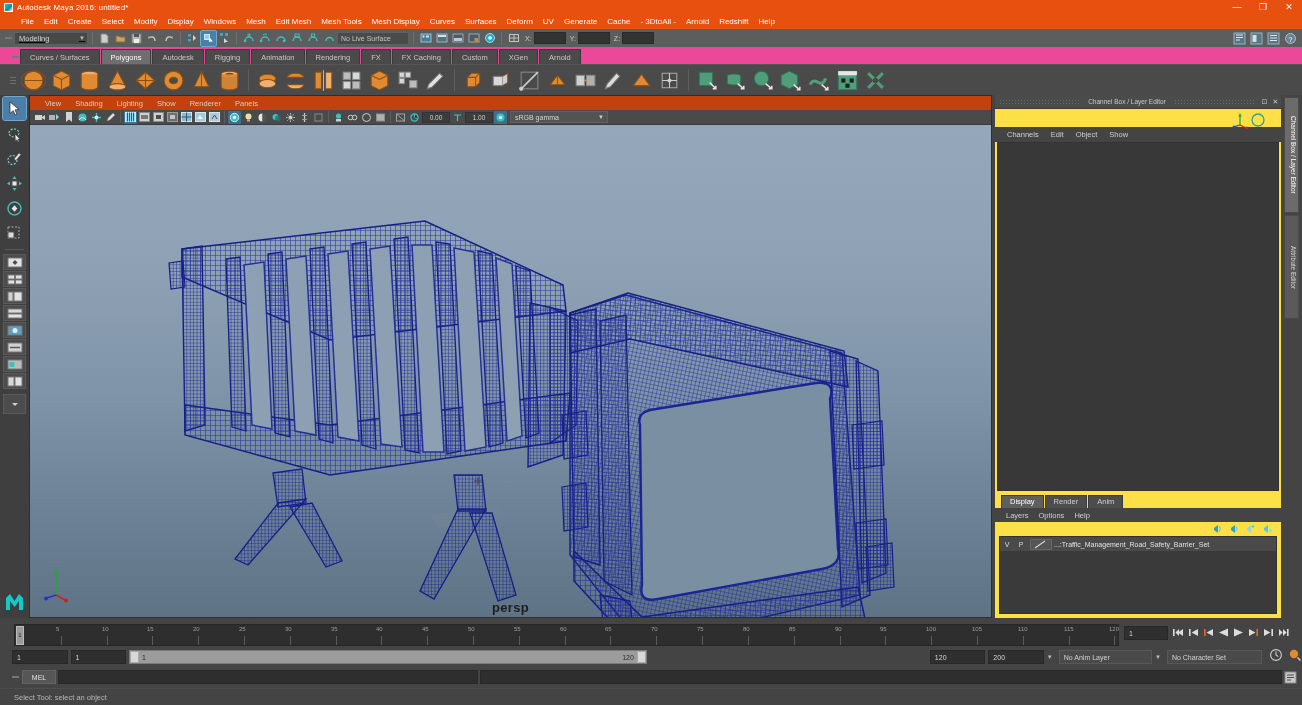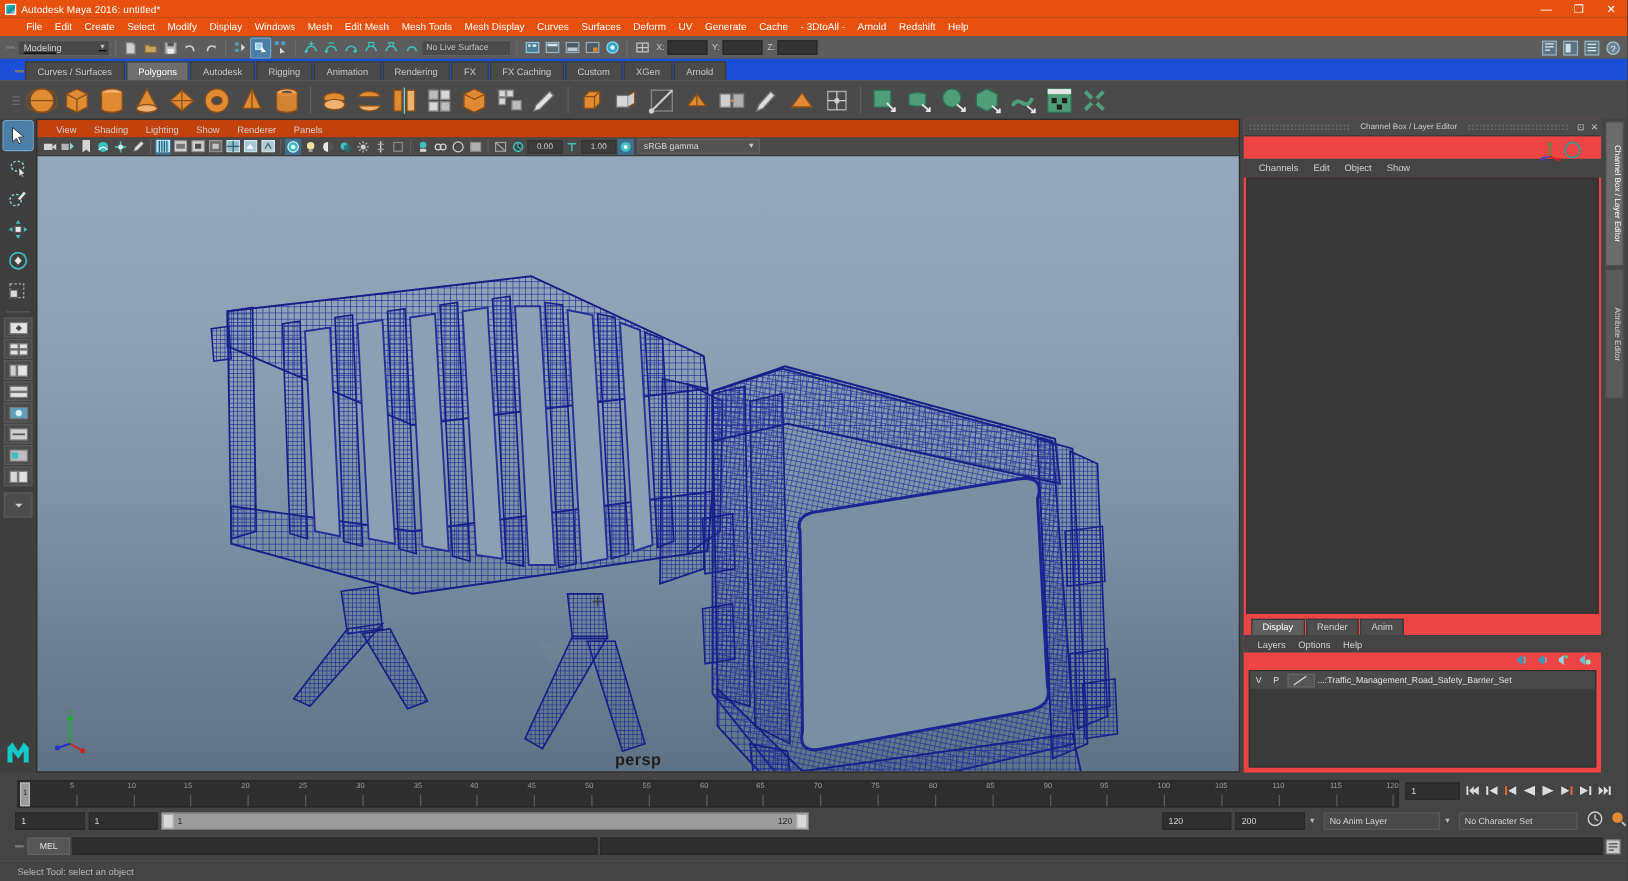--- a/index.html
+++ b/index.html
@@ -56,21 +56,21 @@
     width: 72px; height: 13px; background: #4a4a4a; border: 1px solid #606060;
     font-size: 7px; color: #c4c4c4; display: flex; align-items: center; padding-left: 3px;
   }
   .coordlbl { font-size: 7px; color: #c8c8c8; margin: 0 1px 0 3px; }
   .coordbox { width: 32px; height: 12px; background: #333; border: 1px solid #2a2a2a; }
   .statusline .right { margin-left: auto; display: flex; gap: 2px; padding-right: 4px; }
 
   
   .shelftabs {
     position: absolute; top: 47px; left: 0; width: 1302px; height: 17px;
-    background: #1d4ed8; display: flex; align-items: flex-end; padding-left: 10px;
+    background: #ec4899; display: flex; align-items: flex-end; padding-left: 10px;
   }
   .grip { width: 10px; height: 14px; display:flex; align-items:center; justify-content:center; }
   .grip i { display:block; width:7px; height:2px; background:#777; }
   .shelf-tab {
     font-size: 7.5px; color: #c8c8c8; padding: 2px 9px 3px; height: 15px; line-height: 11px;
     background: #4a4a4a; border: 1px solid #3a3a3a; border-bottom: none; margin-right: 1px;
   }
   .shelf-tab.active { background: #6e6e6e; color: #fff; }
 
   .shelf {
@@ -114,21 +114,21 @@
   }
   .persp-label {
     position: absolute; bottom: 2px; left: 0; width: 100%; text-align: center;
     font-size: 13px; color: #1d1d1d; font-weight: bold; letter-spacing: .3px;
   }
   .axis-gizmo { position: absolute; left: 12px; bottom: 14px; width: 40px; height: 40px; }
 
   
   .rightpanel {
     position: absolute; top: 95px; left: 995px; width: 286px; height: 523px;
-    background: #ef4444; display: flex; flex-direction: column;
+    background: #fde047; display: flex; flex-direction: column;
   }
   .panel-titlebar {
     height: 14px; background: #4b4b4b; display: flex; align-items: center;
     border-bottom: 1px solid #3b3b3b; position: relative;
   }
   .dots { flex: 1; height: 5px; margin: 0 4px;
     background-image: radial-gradient(#6a6a6a 40%, transparent 41%);
     background-size: 3px 3px; }
   .panel-title { font-size: 6.5px; color: #cacaca; white-space: nowrap; padding: 0 4px; }
   .panel-btn { width: 11px; font-size: 7px; color: #c8c8c8; text-align: center; }

